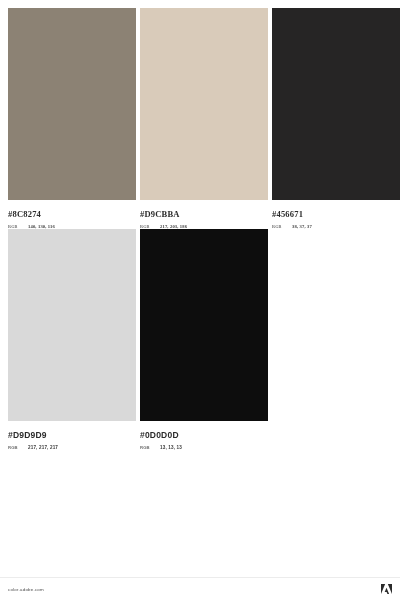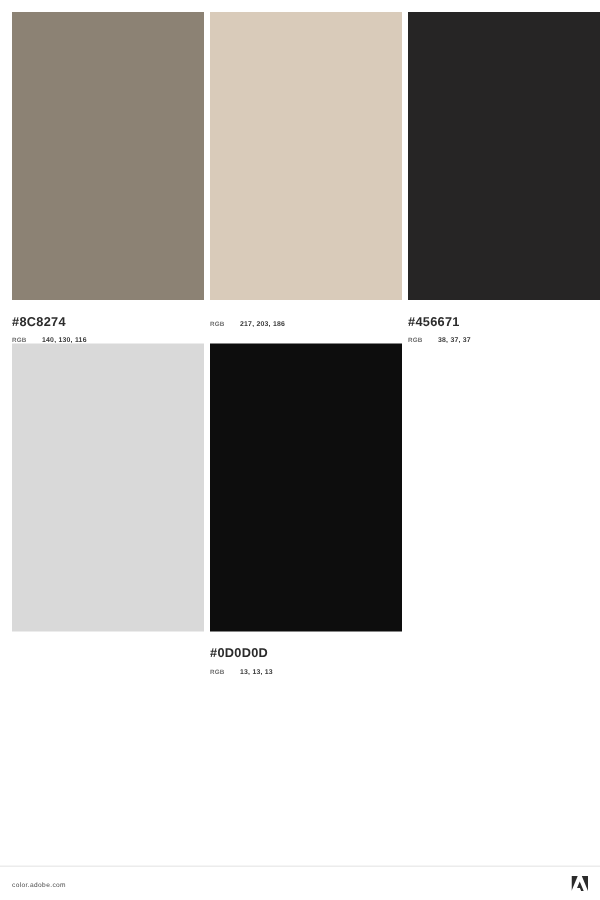--- a/index.html
+++ b/index.html
@@ -31,21 +31,21 @@
     width: 384px;
   }
 
   .row {
     display: flex;
     flex-direction: row;
     gap: 4px;
     width: 384px;
   }
 
-  .row-1 { margin-bottom: 0; }
+  .row-1 { margin-bottom: 0; font-family: Liberation Serif, serif; }
 
   .cell {
     width: 128px;
     display: flex;
     flex-direction: column;
   }
 
   .cell.empty .swatch,
   .cell.empty .meta { visibility: hidden; }
 
@@ -144,20 +144,21 @@
           <div class="rgb-line">
             <span class="rgb-label">RGB</span>
             <span class="rgb-values">140, 130, 116</span>
           </div>
         </div>
       </div>
 
       <div class="cell">
         <div class="swatch" style="background:#D9CBBA;"></div>
         <div class="meta">
+          <div class="hex">#D9CBBA</div>
           <div class="rgb-line">
             <span class="rgb-label">RGB</span>
             <span class="rgb-values">217, 203, 186</span>
           </div>
         </div>
       </div>
 
       <div class="cell">
         <div class="swatch" style="background:#262525;"></div>
         <div class="meta">
@@ -168,20 +169,27 @@
           </div>
         </div>
       </div>
 
     </div>
 
     <div class="row row-2">
 
       <div class="cell">
         <div class="swatch" style="background:#D9D9D9;"></div>
+        <div class="meta">
+          <div class="hex">#D9D9D9</div>
+          <div class="rgb-line">
+            <span class="rgb-label">RGB</span>
+            <span class="rgb-values">217, 217, 217</span>
+          </div>
+        </div>
       </div>
 
       <div class="cell">
         <div class="swatch" style="background:#0D0D0D;"></div>
         <div class="meta">
           <div class="hex">#0D0D0D</div>
           <div class="rgb-line">
             <span class="rgb-label">RGB</span>
             <span class="rgb-values">13, 13, 13</span>
           </div>

